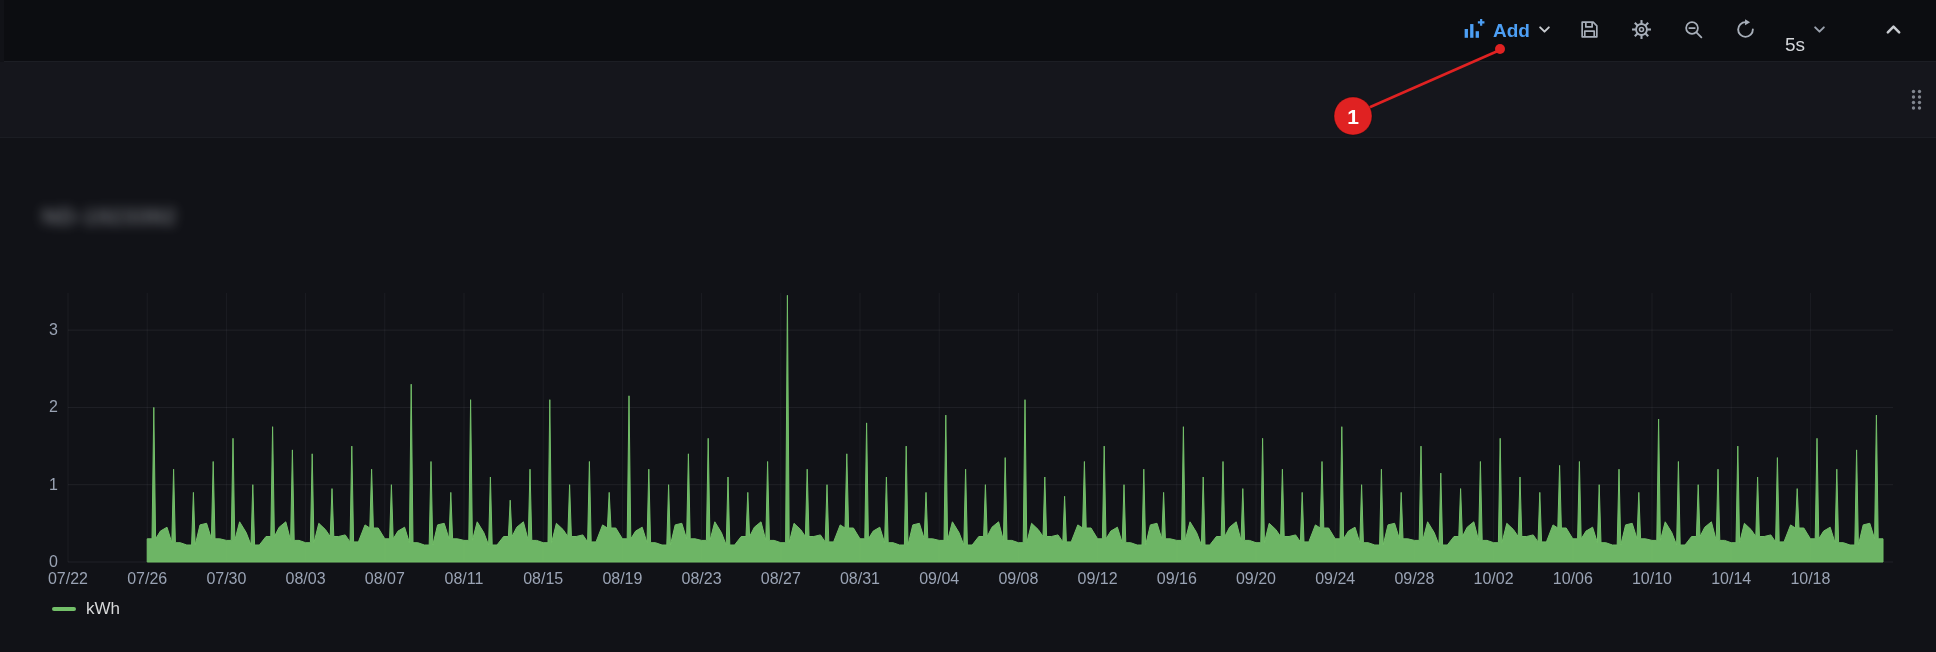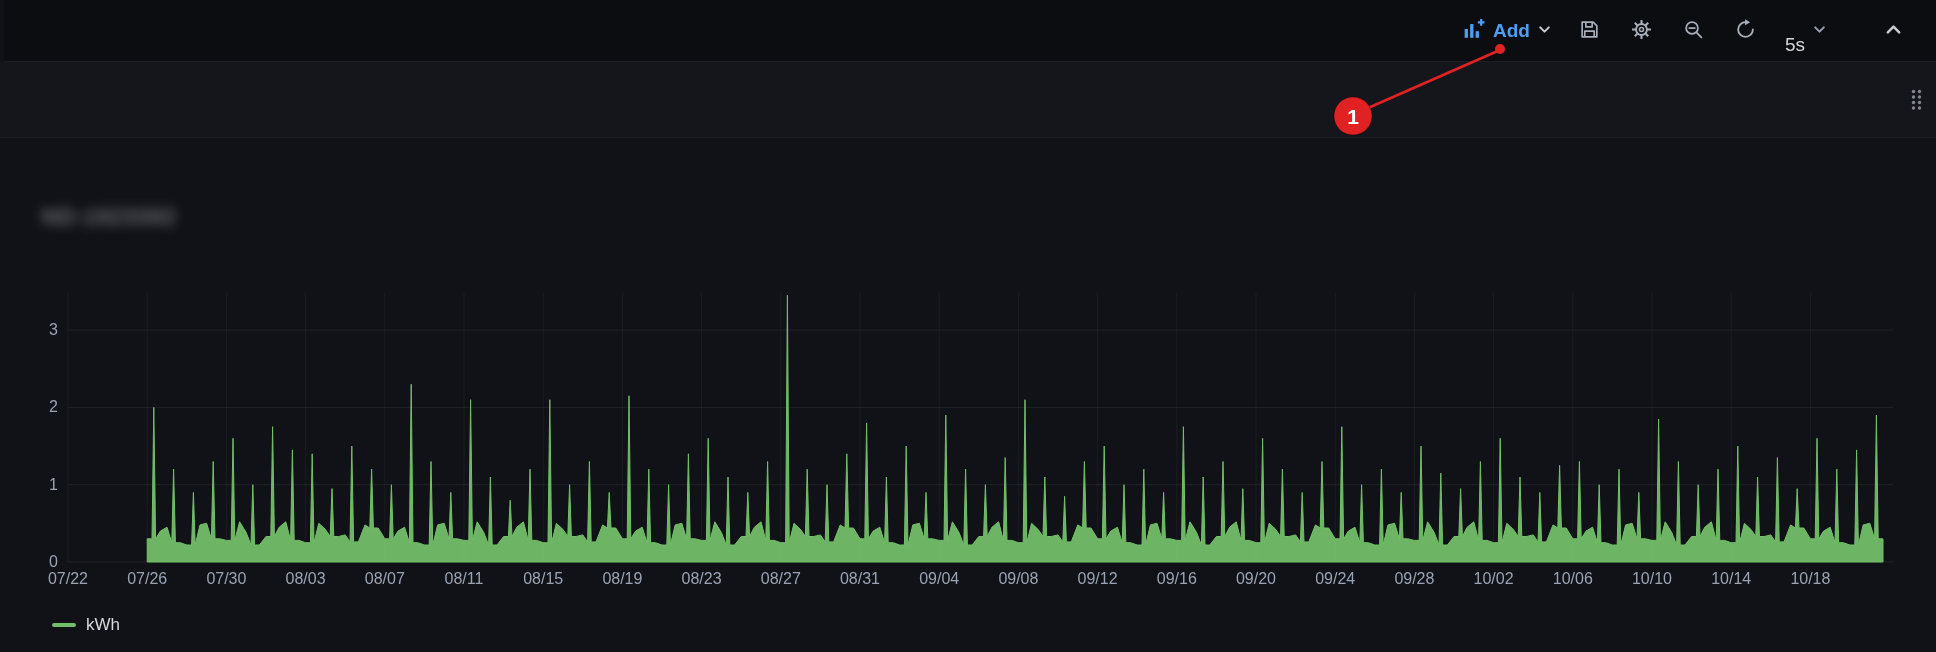--- a/index.html
+++ b/index.html
@@ -44,21 +44,21 @@
   
   .panel { position:absolute; top:138px; left:0; right:0; bottom:0; background:#111217; }
   .panel-title {
     position:absolute; left:42px; top:66px;
     font-size:22px; letter-spacing:1px; color:#a9adb3;
     filter:blur(6px); opacity:.9; cursor:pointer; user-select:none;
     white-space:nowrap;
   }
   .chart-svg { position:absolute; left:20px; top:147px; }
   .legend {
-    position:absolute; left:52px; top:477px;
+    position:absolute; left:52px; top:461px;
     display:flex; align-items:center; gap:10px; cursor:pointer;
   }
   .legend-swatch { width:24px; height:4px; border-radius:2px; background:#73bf69; }
   .legend-label { color:#d8d9da; font-size:17px; }
 
   
   .annotation-overlay {
     position:absolute; inset:0; pointer-events:none; z-index:50;
   }
   .ann-num {

